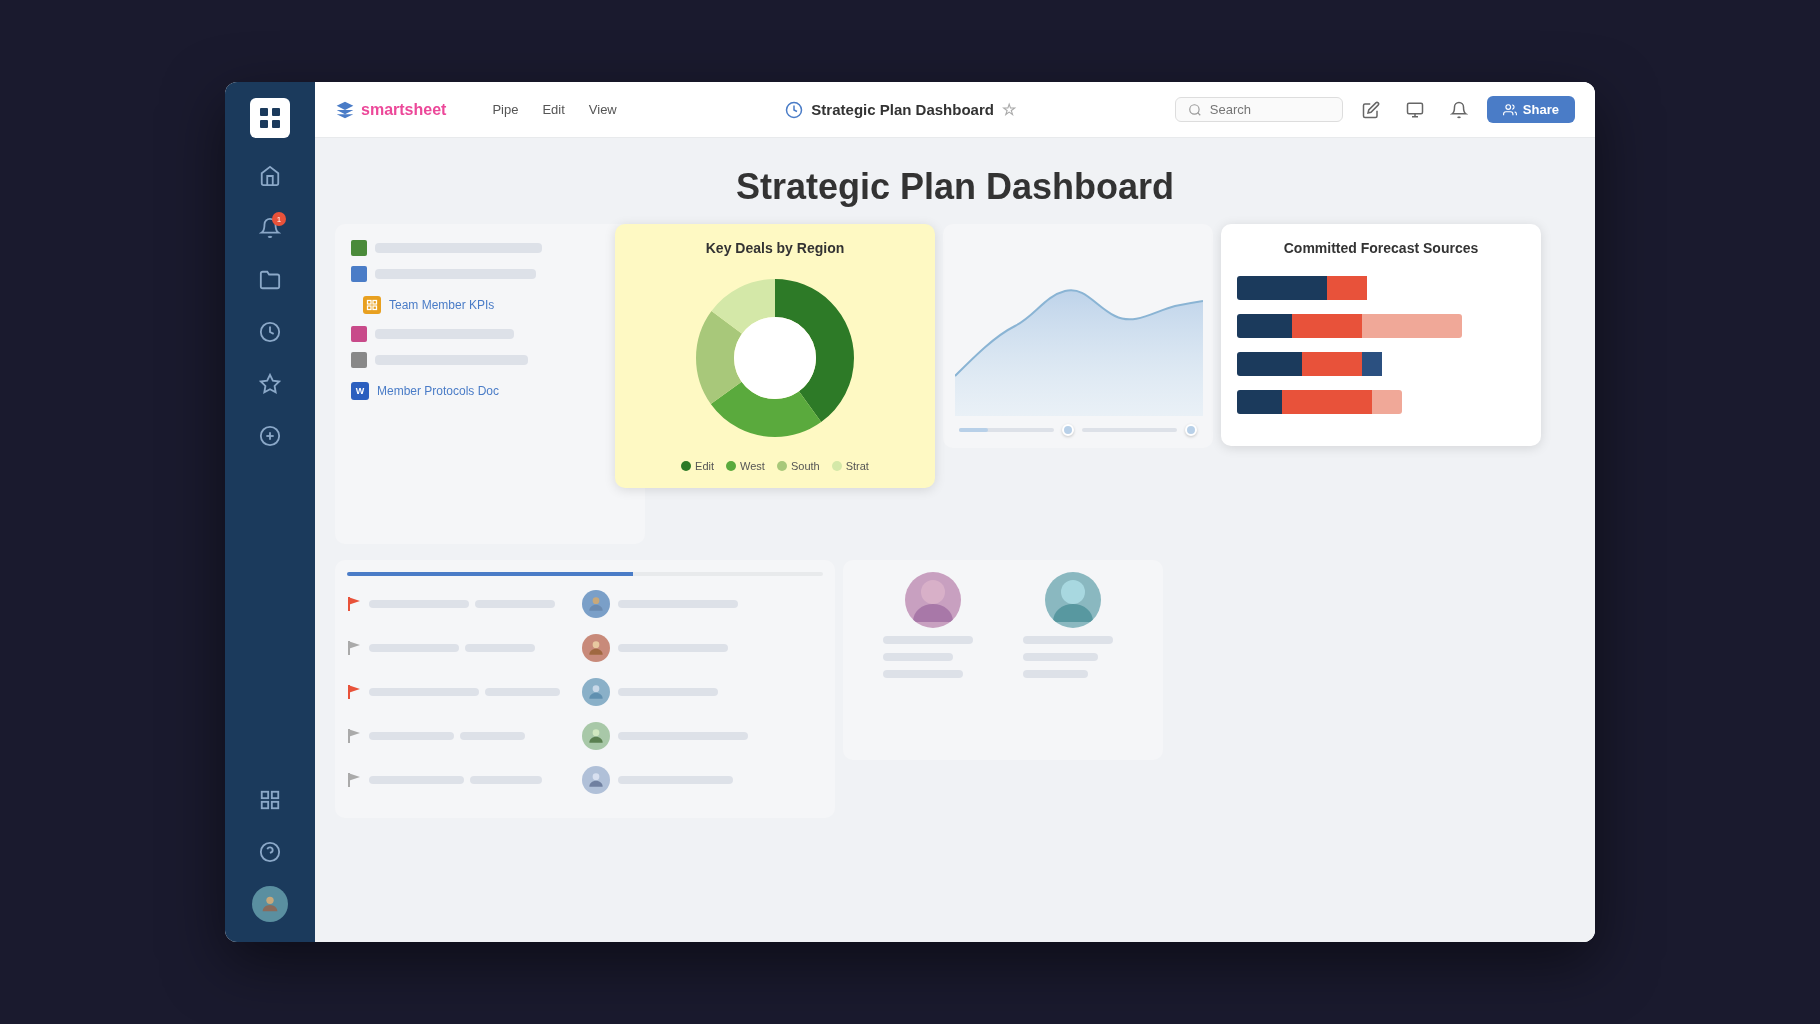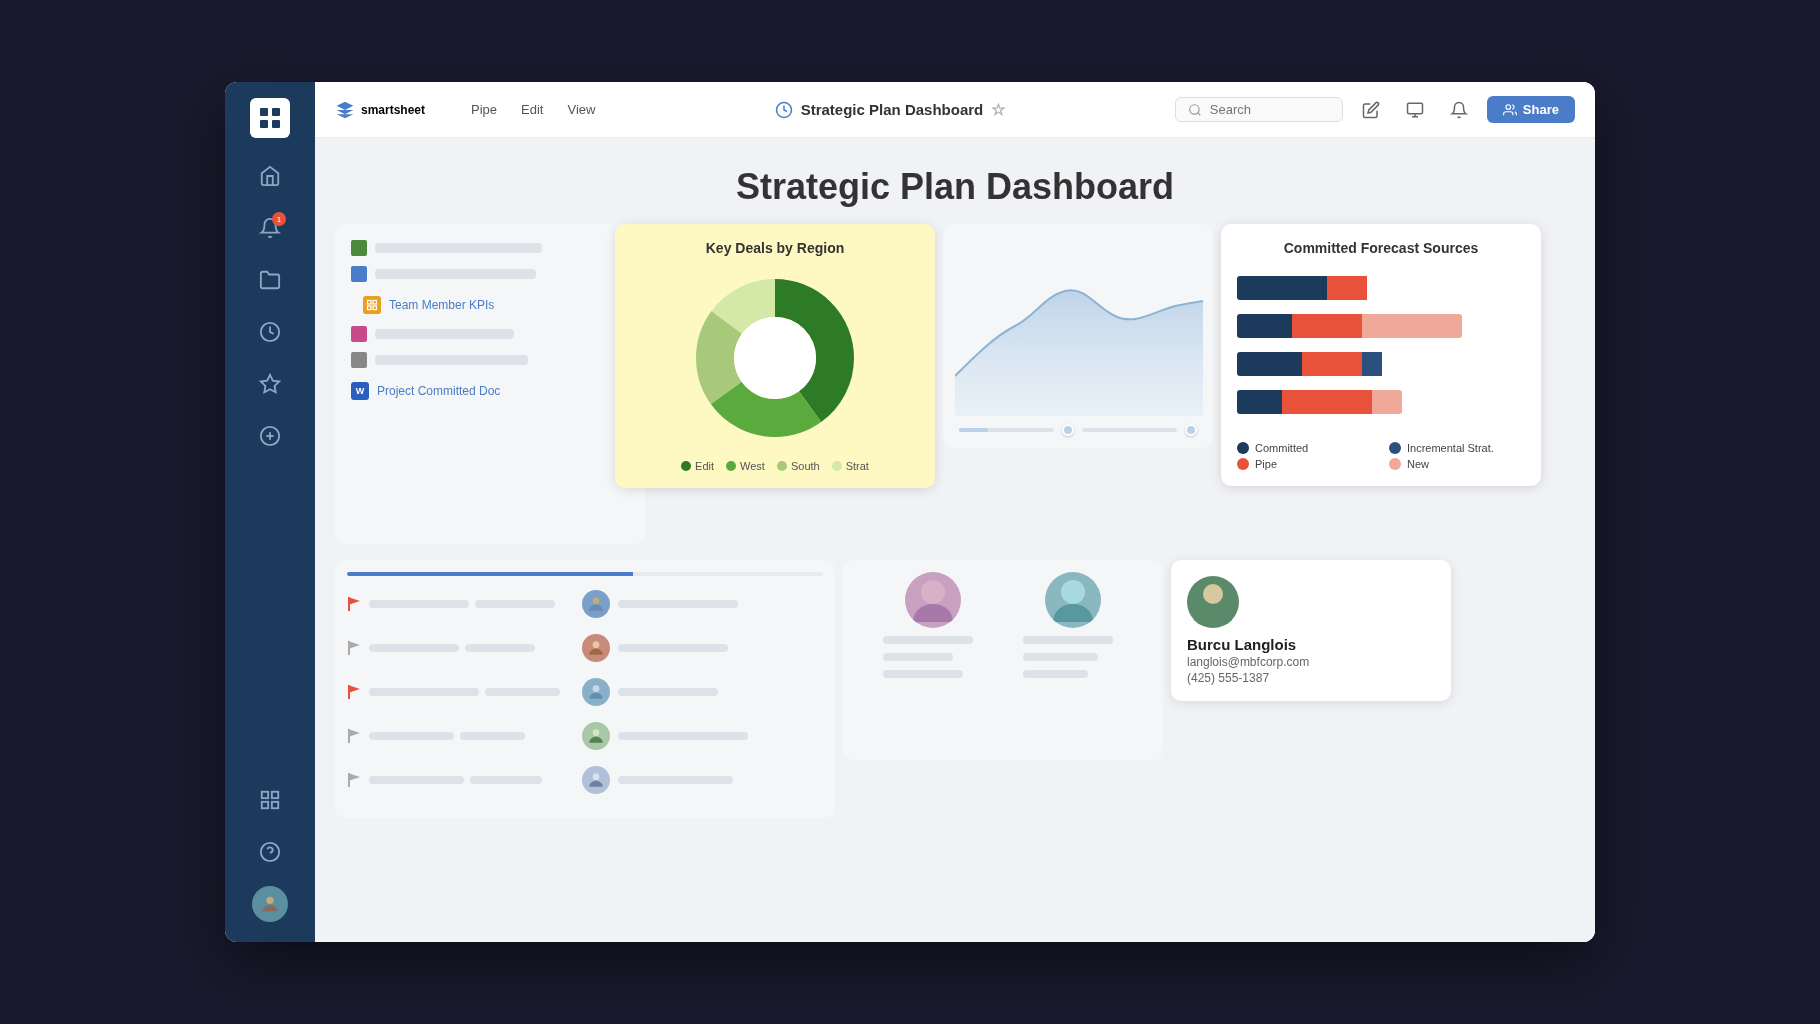--- a/index.html
+++ b/index.html
@@ -16,21 +16,21 @@
     .badge { position: absolute; top: 6px; right: 6px; width: 14px; height: 14px; background: #e8523a; border-radius: 50%; font-size: 8px; color: #fff; display: flex; align-items: center; justify-content: center; }
     .sidebar-spacer { flex: 1; }
     .avatar-circle { width: 36px; height: 36px; border-radius: 50%; background: #5a8fa0; overflow: hidden; display: flex; align-items: center; justify-content: center; }
 
     
     .main { flex: 1; display: flex; flex-direction: column; background: #f0f2f5; }
 
     
     .topbar { height: 56px; background: #fff; border-bottom: 1px solid #e8eaec; display: flex; align-items: center; padding: 0 20px; gap: 16px; }
     .topbar-logo { display: flex; align-items: center; gap: 6px; margin-right: 20px; }
-    .topbar-logo-text { font-size: 12px; font-weight: 600; color: #000000; }
+    .topbar-logo-text { font-size: 16px; font-weight: 600; color: #ec4899; }
     .topbar-menu { display: flex; gap: 4px; }
     .topbar-menu-item { padding: 4px 10px; font-size: 13px; color: #555; cursor: pointer; border-radius: 4px; }
     .topbar-title { flex: 1; display: flex; align-items: center; justify-content: center; gap: 8px; font-size: 15px; font-weight: 600; color: #333; }
     .topbar-actions { display: flex; align-items: center; gap: 12px; }
     .topbar-action-icon { width: 32px; height: 32px; display: flex; align-items: center; justify-content: center; color: #666; cursor: pointer; border-radius: 4px; }
     .share-btn { background: #4a7cc7; color: #fff; border: none; border-radius: 6px; padding: 6px 16px; font-size: 13px; font-weight: 600; cursor: pointer; display: flex; align-items: center; gap: 6px; }
     .search-bar { display: flex; align-items: flex-end; gap: 8px; border: 1px solid #ddd; border-radius: 6px; padding: 4px 12px; background: #fafafa; }
     .search-bar input { border: none; background: transparent; font-size: 13px; outline: none; width: 120px; color: #555; }
 
     
@@ -273,21 +273,21 @@
             <div class="bar-placeholder" style="width:50%;"></div>
           </div>
           <div class="panel-row">
             <div class="color-square" style="background:#888;"></div>
             <div class="bar-placeholder" style="width:55%;"></div>
           </div>
           <div class="doc-item" style="margin-top:8px;">
             <div class="doc-icon" style="background:#2b5fbf;">
               <span style="font-size:9px; font-weight:bold; color:#fff;">W</span>
             </div>
-            <span style="font-size:12px; color:#4a7cc7; font-weight:500;">Project Committed Doc</span>
+            <span style="font-size:12px; color:#4a7cc7; font-weight:500;">Member Protocols Doc</span>
           </div>
         </div>
 
         <div class="key-deals-card">
           <div class="card-title">Key Deals by Region</div>
 
           <div class="donut-container">
             <svg width="180" height="180" viewBox="0 0 180 180">
 
               <circle cx="90" cy="90" r="60" fill="none" stroke="#2d7a27" stroke-width="38" stroke-dasharray="150.8 226.19" stroke-dashoffset="0" transform="rotate(-90 90 90)"></circle>
@@ -370,38 +370,20 @@
             <div style="height:6px;"></div>
 
             <div class="bar-row">
               <div class="bar-segment" style="width:45px; background:#1b3a5c; border-radius:3px 0 0 3px;"></div>
               <div class="bar-segment" style="width:90px; background:#e8523a;"></div>
               <div class="bar-segment" style="width:0px; background:#2b5080;"></div>
               <div class="bar-segment" style="width:30px; background:#f0a898; border-radius:0 3px 3px 0;"></div>
             </div>
           </div>
 
-          <div class="forecast-legend">
-            <div class="forecast-legend-item">
-              <div class="forecast-dot" style="background:#1b3a5c;"></div>
-              <span>Committed</span>
-            </div>
-            <div class="forecast-legend-item">
-              <div class="forecast-dot" style="background:#2b5080;"></div>
-              <span>Incremental Strat.</span>
-            </div>
-            <div class="forecast-legend-item">
-              <div class="forecast-dot" style="background:#e8523a;"></div>
-              <span>Pipe</span>
-            </div>
-            <div class="forecast-legend-item">
-              <div class="forecast-dot" style="background:#f0a898;"></div>
-              <span>New</span>
-            </div>
-          </div>
         </div>
 
       </div>
 
       <div class="bottom-row">
 
         <div class="table-panel">
           <div class="table-header-bar"></div>
 
           <div class="table-row-item">
@@ -541,30 +523,17 @@
               </div>
               <div style="display:flex; flex-direction:column; gap:4px; width:100px;">
                 <div class="line-placeholder" style="width:90%;"></div>
                 <div class="line-placeholder" style="width:75%;"></div>
                 <div class="line-placeholder" style="width:65%;"></div>
               </div>
             </div>
           </div>
         </div>
 
-        <div class="contact-card">
-          <div style="display:flex; flex-direction:column; align-items:flex-start;">
-            <div class="contact-avatar" style="background:#5a8a6a;">
-              <svg viewBox="0 0 52 52" width="52" height="52">
-                  <circle cx="26" cy="18" r="10" fill="#d8c8a0"></circle>
-                  <path d="M6 48c0-10 8.5-16 20-16s20 6 20 16" fill="#5a8a6a"></path>
-                </svg>
-            </div>
-            <div class="contact-name">Burcu Langlois</div>
-            <div class="contact-info">langlois@mbfcorp.com</div>
-            <div class="contact-info">(425) 555-1387</div>
-          </div>
-        </div>
 
       </div>
     </div>
   </div>
 </div>
 
 </body></html>

